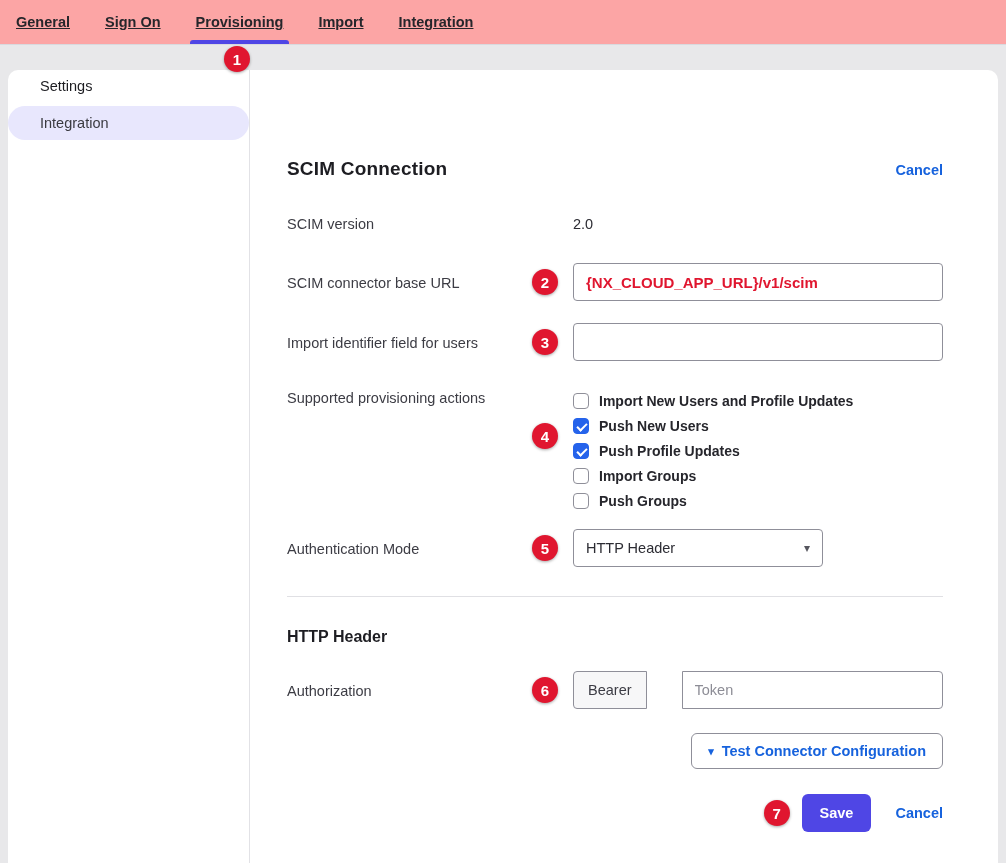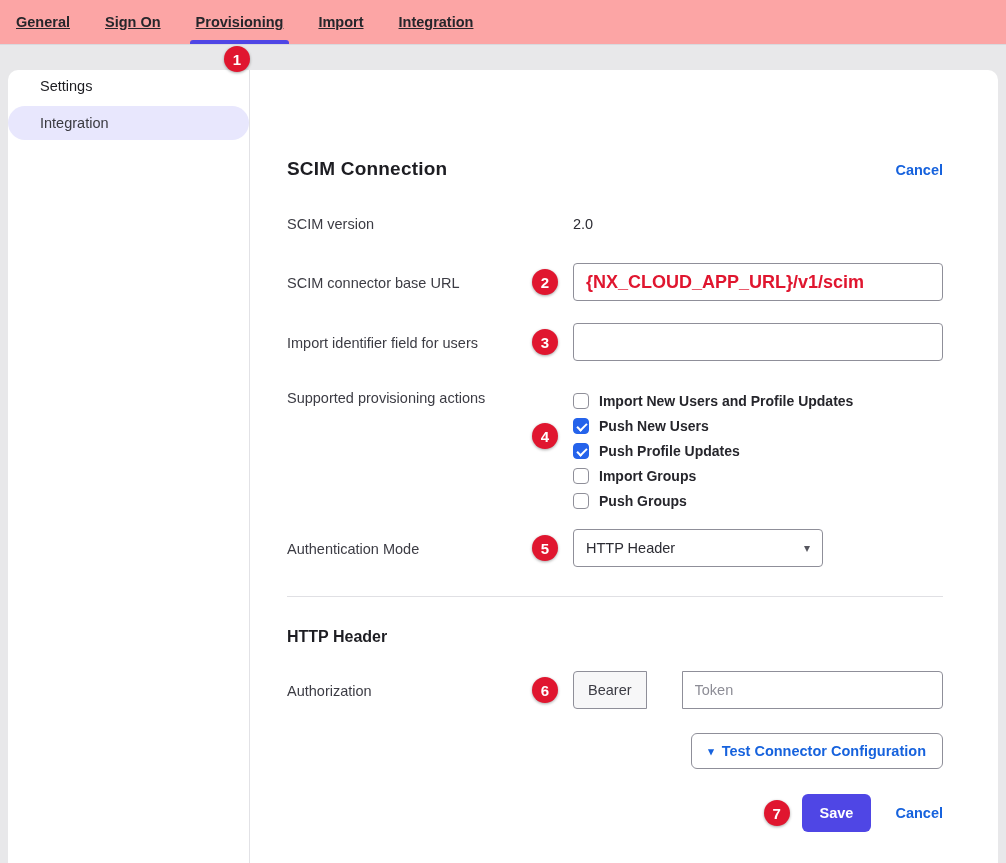--- a/index.html
+++ b/index.html
@@ -93,21 +93,21 @@
   .r-actions{margin-bottom:16px;}
   .r-auth{margin-bottom:0;}
   .static-value{font-size:14.5px;color:#2c2c33;line-height:20px;}
   
   .text-input{
     width:100%;height:38px;border:1px solid #8f8f99;border-radius:4px;
     padding:0 12px;font-size:14.5px;font-family:"Liberation Sans",sans-serif;
     color:#2c2c33;background:#fff;outline:none;
   }
   .text-input::placeholder{color:#8d8d96;}
-  .red-value{color:var(--accent-red);font-weight:700;font-size:18px;}
+  .red-value{color:var(--accent-red);font-weight:700;font-size:15px;}
   
   .chk-row{display:flex;align-items:center;gap:10px;height:25px;cursor:pointer;}
   .chk-box{
     width:16px;height:16px;border:1px solid #8f8f99;border-radius:4px;
     background:#fff;position:relative;flex:0 0 auto;
   }
   .chk-box.checked{background:var(--checkbox-blue);border-color:var(--checkbox-blue);}
   .chk-box.checked::after{
     content:"";position:absolute;left:3px;top:4px;width:8px;height:4px;
     border-left:2px solid #fff;border-bottom:2px solid #fff;

